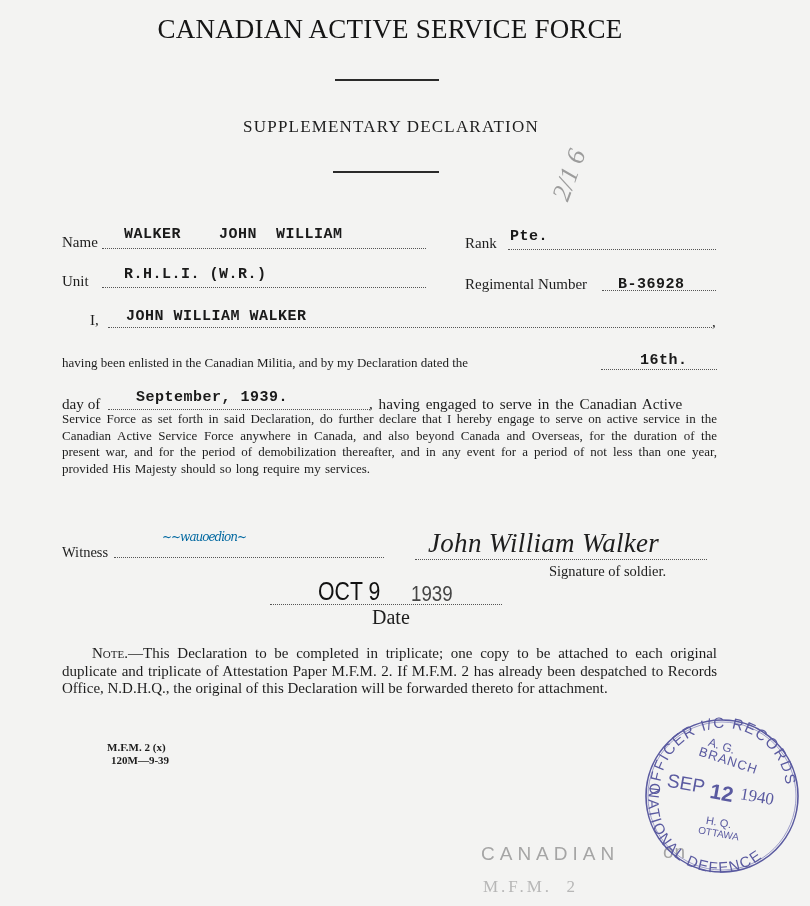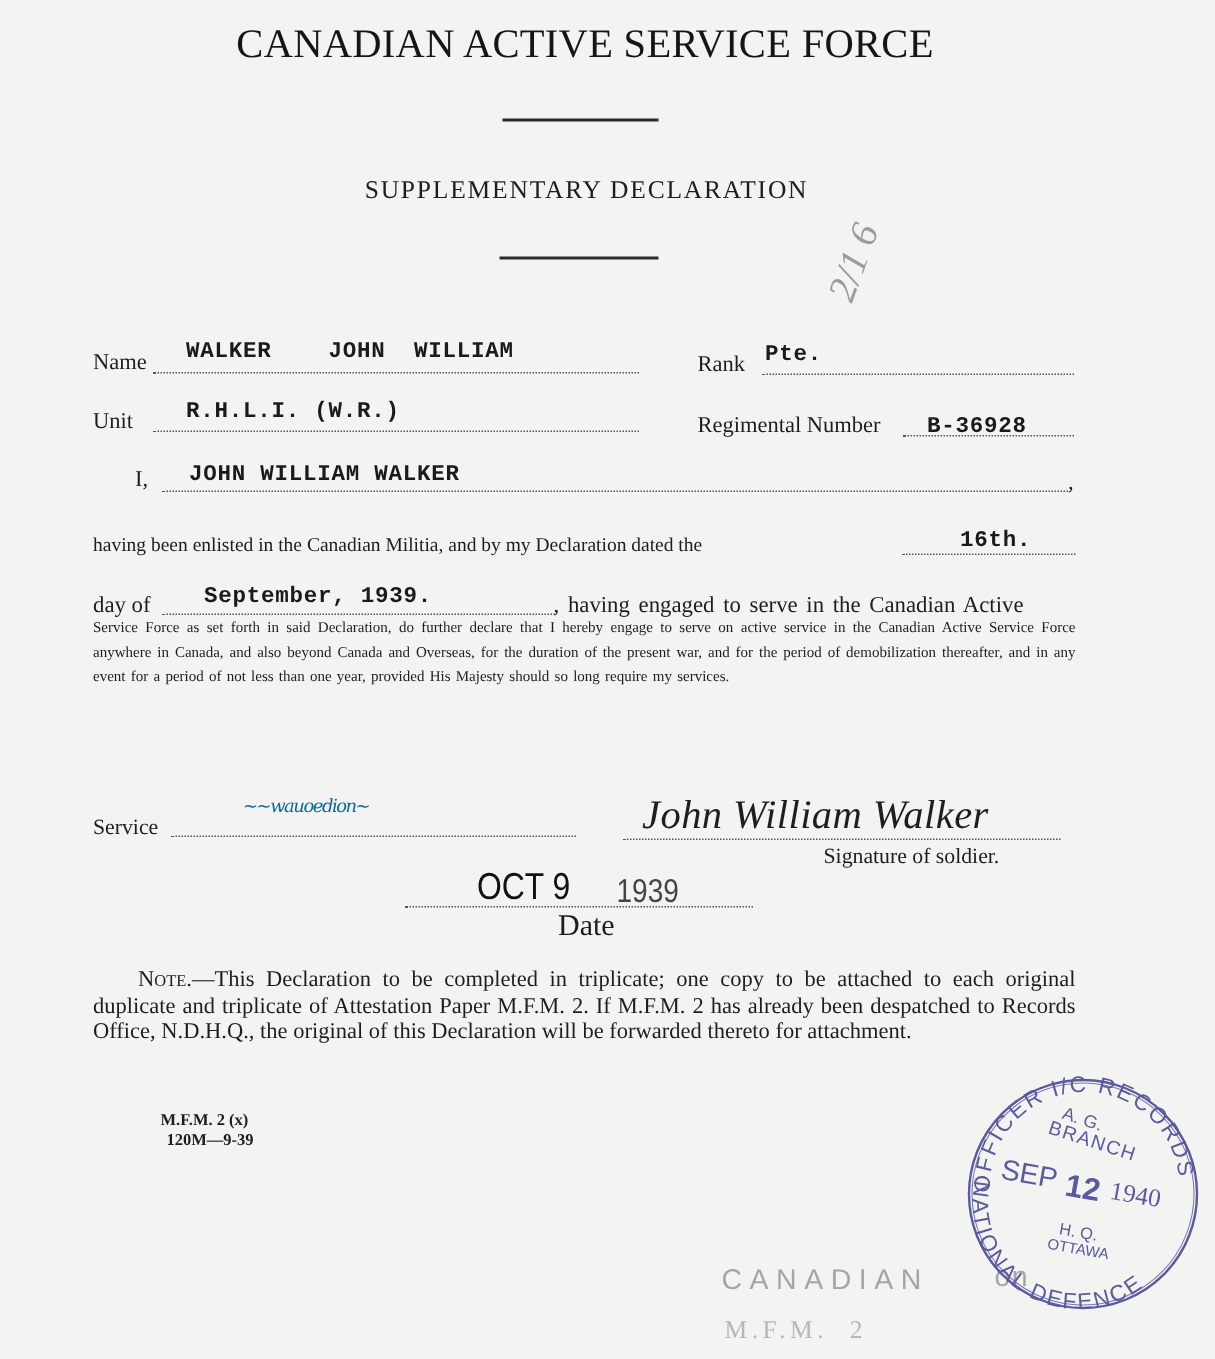--- a/index.html
+++ b/index.html
@@ -25,21 +25,21 @@
       border-bottom: 1.5px dotted #555;
       height: 0;
     }
     .typed {
       font-family: "Liberation Mono", "DejaVu Sans Mono", monospace;
       font-weight: bold; font-size: 15px; color: #1a1a1a;
       letter-spacing: 0.5px;
       text-align: right;
     }
     .para {
-      left: 62px; width: 655px; font-size: 10px; line-height: 16.6px;
+      left: 62px; width: 655px; font-size: 13px; line-height: 16.6px;
       text-align: justify;
     }
     .witness-sig {
       font-family: "DejaVu Serif", serif; font-style: italic;
       color: #0369a1; font-size: 12px; letter-spacing: -1px;
     }
     .soldier-sig {
       font-family: "Liberation Serif", serif; font-style: italic;
       font-size: 27px; color: #1e1e1e; letter-spacing: 0.3px;
     }
@@ -105,21 +105,21 @@
 <div class="abs dots" style="left:601px; top:369px; width:116px;"></div>
 <div class="abs typed" style="left:640px; top:352px;">16th.</div>
 
 <div class="abs label" style="left:62px; top:395px; font-size:15.2px;">day of</div>
 <div class="abs dots" style="left:108px; top:409px; width:262px;"></div>
 <div class="abs typed" style="left:124px; top:389px;margin-left:12px;">September, 1939.</div>
 <div class="abs label" style="left:369px; top:395px; font-size:15.2px; word-spacing:2px;">, having engaged to serve in the Canadian Active</div>
 
 <div class="abs para" style="top:411px; word-spacing:1px;">Service Force as set forth in said Declaration, do further declare that I hereby engage to serve on active service in the Canadian Active Service Force anywhere in Canada, and also beyond Canada and Overseas, for the duration of the present war, and for the period of demobilization thereafter, and in any event for a period of not less than one year, provided His Majesty should so long require my services.</div>
 
-<div class="abs label" style="left:62px; top:544px; font-size:14.5px;">Service</div>
+<div class="abs label" style="left:62px; top:544px; font-size:14.5px;">Witness</div>
 <div class="abs dots" style="left:114px; top:557px; width:270px;"></div>
 <div class="abs witness-sig" style="left:162px; top:530px;">~~wauoedion~</div>
 
 <div class="abs dots" style="left:415px; top:559px; width:292px;"></div>
 <div class="abs soldier-sig" style="left:428px; top:528px;">John William Walker</div>
 <div class="abs label" style="left:549px; top:563px; font-size:14.5px;">Signature of soldier.</div>
 
 <div class="abs dots" style="left:270px; top:604px; width:232px;"></div>
 <div class="abs stampdate" style="left:318px; top:577px;">OCT 9</div>
 <div class="abs stampyear" style="left:411px; top:581px;">1939</div>

